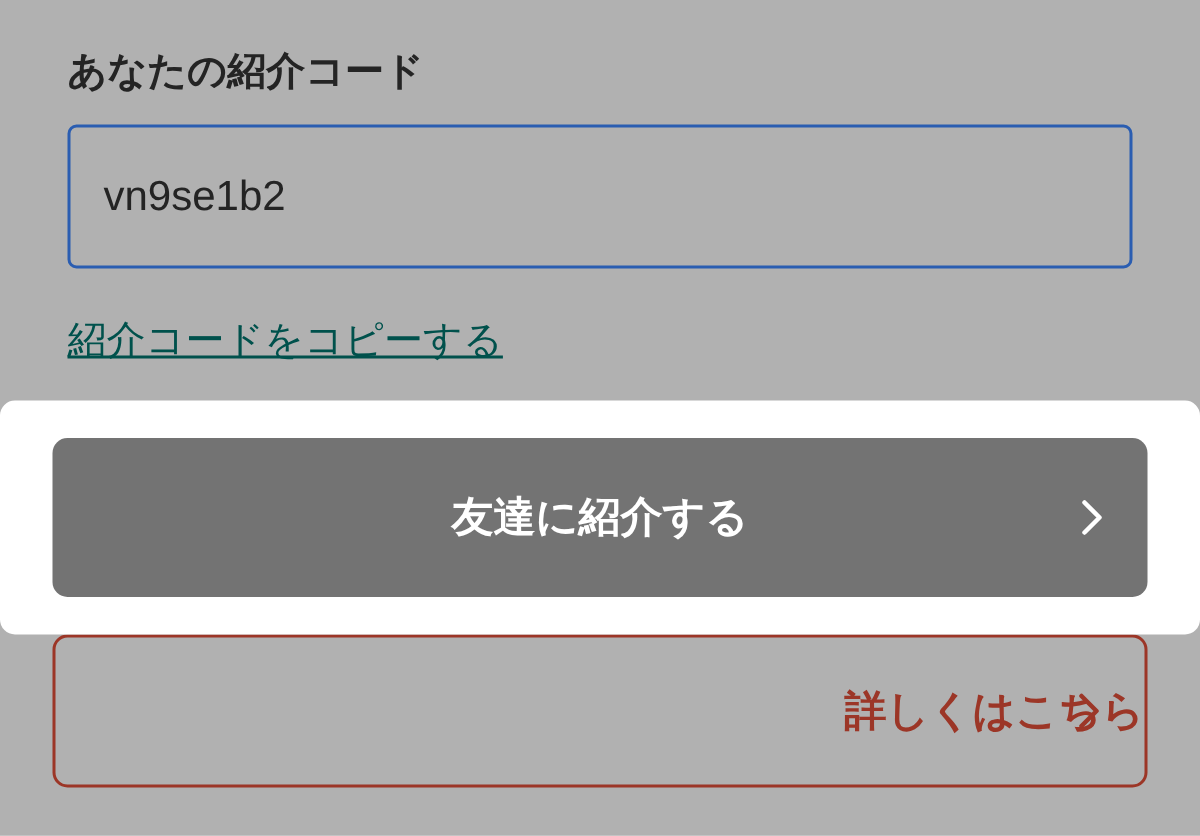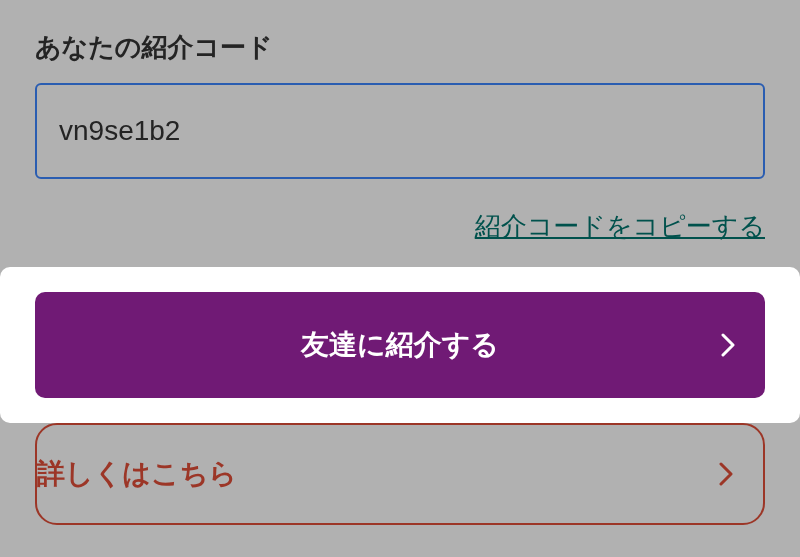--- a/index.html
+++ b/index.html
@@ -9,58 +9,58 @@
     }
     body {
       width: 800px;
       height: 557px;
       background: #f5f5f5;
       font-family: -apple-system, BlinkMacSystemFont, "Hiragino Kaku Gothic ProN", "Helvetica Neue", sans-serif;
       position: relative;
       overflow: hidden;
     }
     .container {
-      padding: 30px 35px 0;
+      padding: 30px 45px 0;
     }
     .label {
       font-size: 26px;
       font-weight: 600;
       color: #333;
       margin-bottom: 18px;
     }
     .code-box {
       width: 100%;
       border: 2px solid #3b82f6;
       border-radius: 6px;
       padding: 30px 22px;
       font-size: 28px;
       color: #333;
       background: transparent;
     }
     .copy-link {
-      text-align: right;
+      text-align: left;
       margin-top: 30px;
       font-size: 26px;
       color: #00716a;
       text-decoration: underline;
       font-weight: 500;
     }
     .highlight-wrapper {
       position: absolute;
       left: 0;
       right: 0;
       top: 267px;
       background: #ffffff;
       border-radius: 10px;
       padding: 25px 35px 25px 35px;
       box-shadow: 0 0 0 0 rgba(0,0,0,0);
     }
     .primary-button {
       width: 100%;
-      background: #701a75;
+      background: #737373;
       border: none;
       border-radius: 10px;
       padding: 34px 0;
       color: #fff;
       font-size: 28px;
       font-weight: 600;
       position: relative;
       display: flex;
       align-items: center;
       justify-content: center;
@@ -80,28 +80,28 @@
     .primary-button .chevron svg {
       stroke: #ffffff;
     }
     .secondary-button {
       position: absolute;
       left: 35px;
       right: 35px;
       top: 423px;
       background: transparent;
       border: 2px solid #d84b36;
-      border-radius: 22px;
+      border-radius: 10px;
       padding: 30px 0;
       color: #d84b36;
       font-size: 28px;
       font-weight: 600;
       display: flex;
       align-items: center;
-      justify-content: flex-start;
+      justify-content: flex-end;
       cursor: pointer;
     }
     .secondary-button .chevron {
       position: absolute;
       right: 28px;
       top: 50%;
       transform: translateY(-50%);
       width: 18px;
       height: 28px;
       display: flex;

